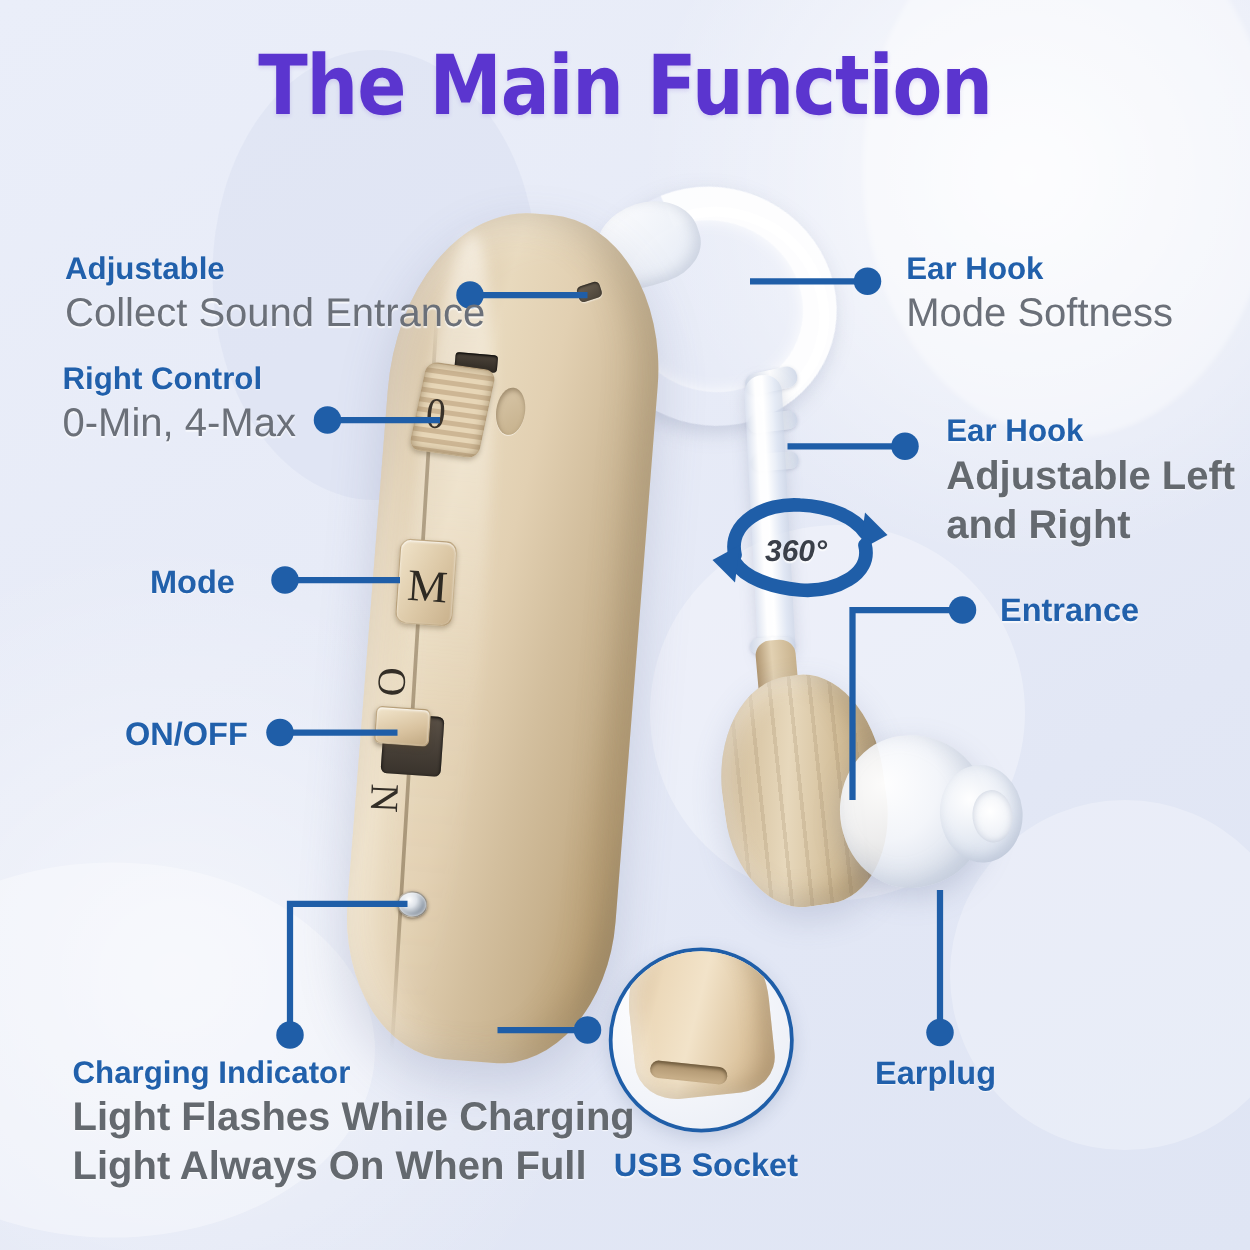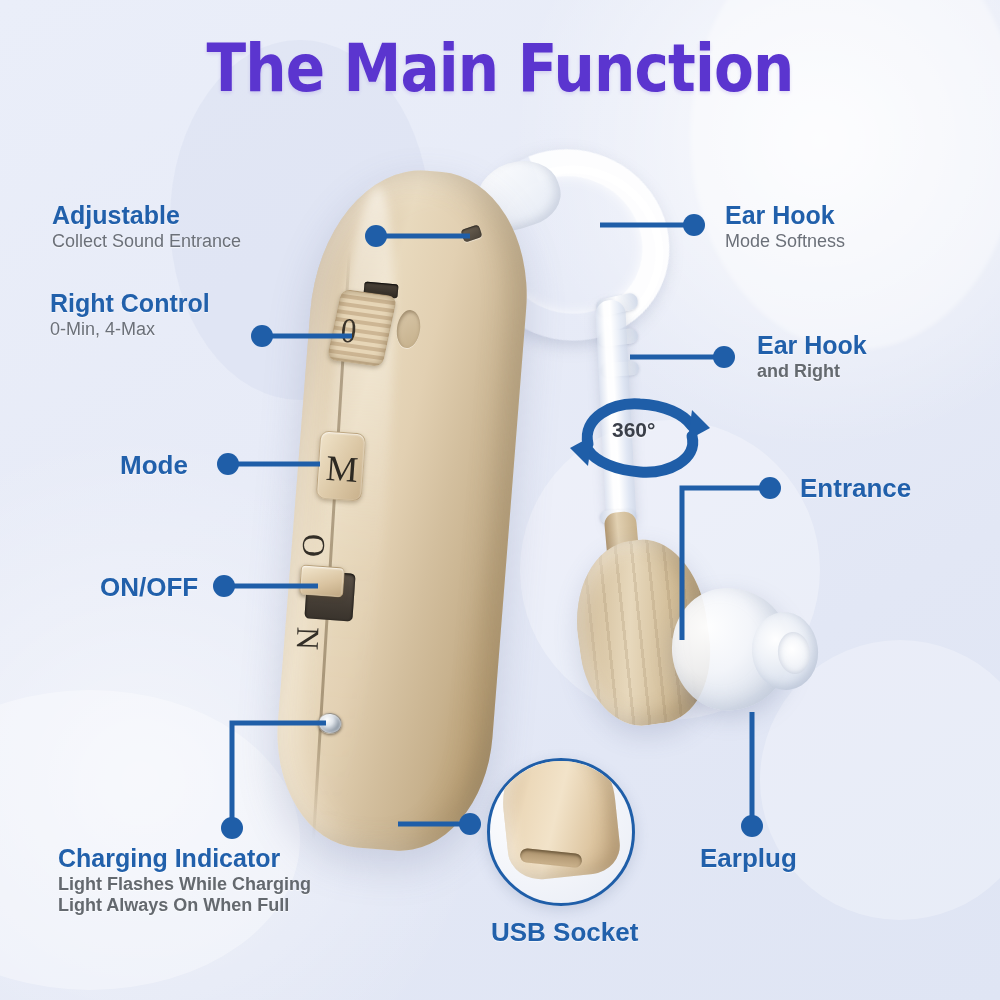--- a/index.html
+++ b/index.html
@@ -38,21 +38,21 @@
     white-space:nowrap;
   }
 
   
   .callout { position:absolute; white-space:nowrap; }
   .c-head {
     color:#2160ab; font-weight:bold; font-size:25px; line-height:1.22;
     text-shadow:0 1px 1px rgba(255,255,255,.7);
   }
   .c-sub {
-    color:#6b7079; font-weight:normal; font-size:18px; line-height:1.22;
+    color:#6b7079; font-weight:normal; font-size:32px; line-height:1.22;
     text-shadow:0 1px 1px rgba(255,255,255,.7);
   }
   .c-sub.bold { font-weight:bold; color:#64696f; }
   .c-head.only { font-size:26px; }
   .right { text-align:left; }
 
   
   #leads { position:absolute; inset:0; width:1000px; height:1000px; pointer-events:none; }
 
   
@@ -253,23 +253,24 @@
     position:absolute; left:778px; top:632px;
     width:32px; height:42px; border-radius:50%;
     background:radial-gradient(circle at 45% 40%, #ffffff, #eef1f7 70%, #dbe1ec);
     box-shadow:inset 0 0 6px rgba(160,172,194,.5);
     transform:rotate(-6deg);
   }
 
   
   #badge360 { position:absolute; left:560px; top:392px; width:160px; height:92px; }
   .badge-text {
-    position:absolute; left:52px; top:26px;
-    font-size:21px; font-weight:bold; color:#3a3f49;
+    position:absolute; left:52px; top:36px;
+    font-size:24px; font-weight:bold; color:#3a3f49;
     text-shadow:0 1px 1px rgba(255,255,255,.85);
+    font-style:italic;
   }
 
   
   #usb-inset {
     position:absolute; left:487px; top:758px;
     width:148px; height:148px; border-radius:50%;
     border:3px solid #1f5ea8;
     background:radial-gradient(circle at 30% 26%, #ffffff 0%, #f3f5fa 55%, #e7ebf4 100%);
     overflow:hidden;
     box-shadow:0 4px 14px rgba(90,110,150,.22);
@@ -419,20 +420,21 @@
     <div class="c-sub bold">Light Always On When Full</div>
   </div>
 
   <div class="callout right" style="left:725px; top:200px;">
     <div class="c-head">Ear Hook</div>
     <div class="c-sub">Mode Softness</div>
   </div>
 
   <div class="callout right" style="left:757px; top:330px;">
     <div class="c-head">Ear Hook</div>
+    <div class="c-sub bold">Adjustable Left</div>
     <div class="c-sub bold">and Right</div>
   </div>
 
   <div class="callout right" style="left:800px; top:473px;">
     <div class="c-head only">Entrance</div>
   </div>
 
   <div class="callout right" style="left:700px; top:843px;">
     <div class="c-head only">Earplug</div>
   </div>

